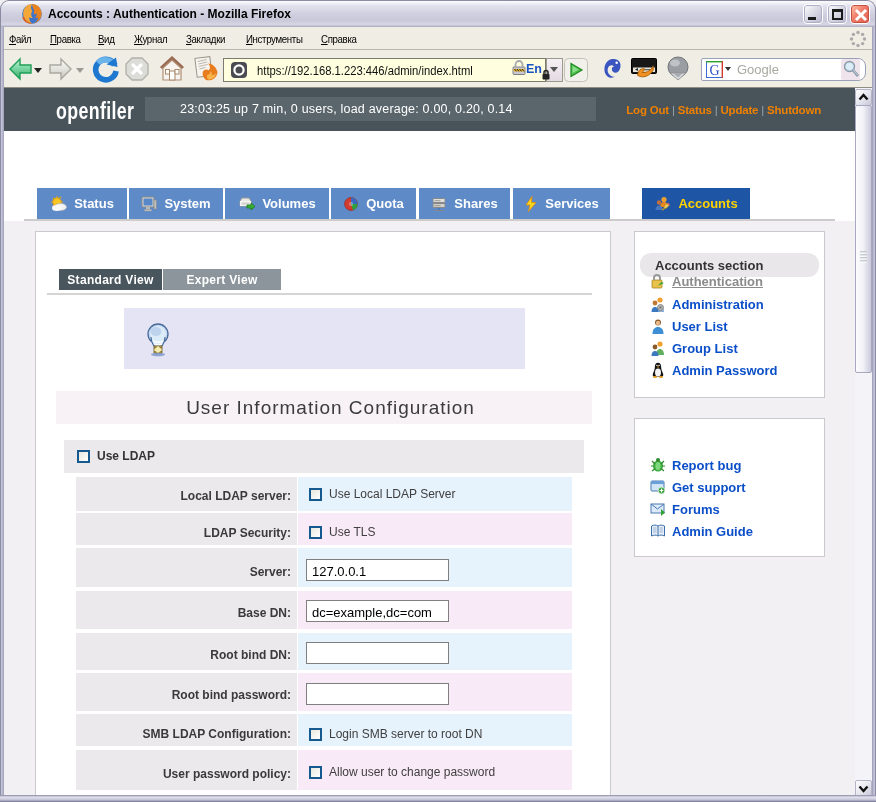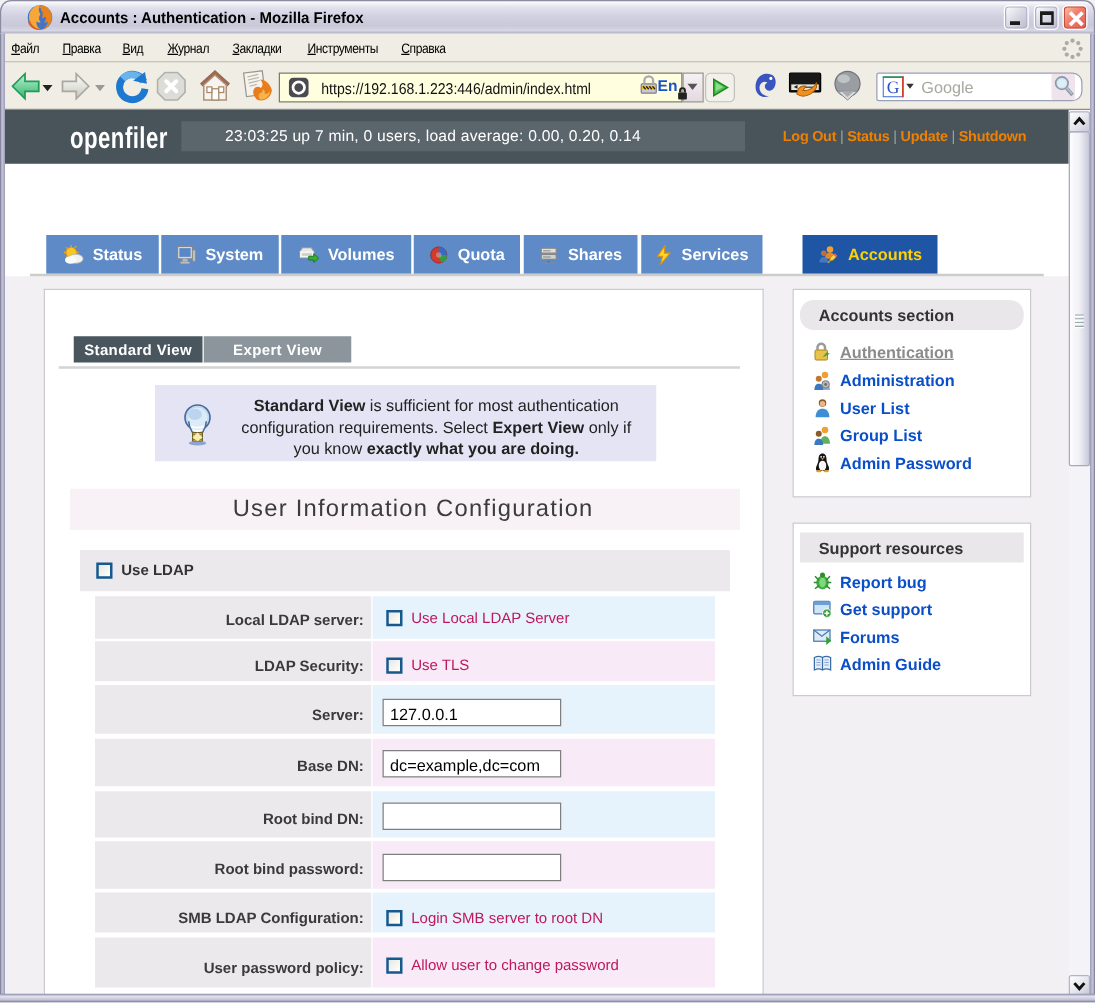--- a/index.html
+++ b/index.html
@@ -62,21 +62,21 @@
 #infotext { left:60px; top:8px; width:330px; position:absolute; font-size:13px; color:#222; text-align:center; line-height:17px; white-space:nowrap; }
 #heading { left:56px; top:391px; width:536px; height:33px; background:#f8f1f5; color:#3c3c3c; font-size:19px; display:flex; align-items:center; justify-content:center; letter-spacing:1px; text-indent:13px; }
 #useldap { left:64px; top:440px; width:520px; height:33px; background:#ece9ec; }
 
 
 .lblcell { left:76px; width:221px; background:#ece9ec; position:absolute; }
 .valcell { left:298px; width:274px; position:absolute; }
 .bgblue { background:#e7f3fc; }
 .bgpink { background:#f9eaf8; }
 .lbl { position:absolute; right:6px; font-size:12px; font-weight:bold; color:#3a3a3a; white-space:nowrap; }
-.cbrow { position:absolute; left:11px; font-size:12px; color:#be185d; white-space:nowrap; display:flex; align-items:center; gap:7px; }
+.cbrow { position:absolute; left:11px; font-size:12px; color:#404040; white-space:nowrap; display:flex; align-items:center; gap:7px; }
 .cb { width:13px; height:13px; border:2px solid #16598e; background:linear-gradient(135deg,#e8e8e0,#fff); display:inline-block; }
 .tinput { position:absolute; left:8px; width:143px; height:22px; border:1px solid #7f7f7f; background:#fff; font-size:13px; color:#000; padding:3px 0 0 5px; font-family:"Liberation Sans",sans-serif; }
 
 
 .sidecard { left:634px; width:191px; background:#fff; border:1px solid #c9c9ce; position:absolute; }
 .sidehdr { position:absolute; left:5px; width:179px; height:24px; background:#eae7ea; color:#333; font-size:13px; font-weight:bold; display:flex; align-items:center; padding-left:15px; }
 .slink { position:absolute; left:37px; font-size:13px; font-weight:bold; color:#0b4fc8; white-space:nowrap; }
 .sicon { position:absolute; left:15px; width:16px; height:16px; }
 #auth-link { color:#8b8b8b; text-decoration:underline; }
 
@@ -314,21 +314,20 @@
     <circle cx="12" cy="11" r="10" fill="#c2d8f0" stroke="#4a6a9a" stroke-width="1.3"></circle>
     <circle cx="12" cy="11" r="8" fill="#dcebf8"></circle>
     <ellipse cx="10" cy="8.5" rx="5.5" ry="4.5" fill="#bcd4ee"></ellipse>
     <path d="M5 14 c0 5 2 7 3 9 h8 c1-2 3-4 3-9" fill="#dcebf8" stroke="#4a6a9a" stroke-width="1.2"></path>
     <path d="M7 18 c2 1.5 8 1.5 10 0 M8.5 21 c2 1 5 1 7 0" stroke="#fff" stroke-width="1.4" fill="none"></path>
     <path d="M8 23 h8 v7 h-8 z" fill="#c8b060" stroke="#6a5a20" stroke-width="0.8"></path>
     <path d="M8 24.5 h8 M8 26.5 h8 M8 28.5 h8" stroke="#8a7430" stroke-width="0.8"></path>
     <path d="M12 23 l4 4 -4 3 -4-3 z" fill="#f6eeb0"></path>
     <ellipse cx="12" cy="31.5" rx="7" ry="1.8" fill="#6a88c0" opacity="0.7"></ellipse>
   </svg>
-  <div id="infotext"><b>Standard View</b> is sufficient for most authentication<br>configuration requirements. Select <b>Expert View</b> only if<br>you know <b>exactly what you are doing.</b></div>
 </div>
 <div class="abs" id="heading">User Information Configuration</div>
 <div class="abs" id="useldap"></div>
 <div class="abs cbrow" style="left:77px;top:449px;font-weight:bold;color:#333;"><span class="cb"></span> Use LDAP</div>
 
 <div class="abs lblcell" style="top:477px;height:34px;">
     <span class="lbl" style="top:12px;">Local LDAP server:</span>
   </div>
 <div class="abs valcell bgblue" style="top:477px;height:34px;">
     <span class="cbrow" style="top:10px;"><span class="cb"></span> Use Local LDAP Server</span>
@@ -377,21 +376,21 @@
   </div>
 
 <div class="abs lblcell" style="top:750px;height:40px;padding-left:29px;">
     <span class="lbl" style="top:17px;">User password policy:</span>
   </div>
 <div class="abs valcell bgpink" style="top:750px;height:40px;">
     <span class="cbrow" style="top:15px;"><span class="cb"></span> Allow user to change password</span>
   </div>
 
 <div class="abs sidecard" style="top:231px;height:167px;">
-  <div class="sidehdr" style="top:8px;border-radius:11px;">Accounts section</div>
+  <div class="sidehdr" style="top:21px;border-radius:11px;">Accounts section</div>
   <svg class="sicon" style="top:41px;" viewBox="0 0 16 16">
       <rect x="2" y="7" width="10" height="8" rx="1" fill="#e8c24a" stroke="#a8861c" stroke-width="0.8"></rect>
       <path d="M4 7 V5 a3 3 0 0 1 6 0 V7" fill="none" stroke="#9a9a9a" stroke-width="2"></path>
       <path d="M8 13 l6-3 -3-1 z" fill="#43a343"></path>
     </svg>
   <span class="slink" id="auth-link" style="top:42px;">Authentication</span>
   <svg class="sicon" style="top:64px;" viewBox="0 0 16 16">
       <circle cx="10" cy="4" r="2.6" fill="#f0a030"></circle>
       <path d="M6 16 c0-4 2-6 4-6 s4 2 4 6 z" fill="#8ab0d8"></path>
       <circle cx="5" cy="7" r="2.4" fill="#c07830"></circle>
@@ -418,21 +417,20 @@
       <ellipse cx="8" cy="10.5" rx="3" ry="4" fill="#f4f4f4"></ellipse>
       <circle cx="6.9" cy="3.4" r="0.7" fill="#fff"></circle>
       <circle cx="9.1" cy="3.4" r="0.7" fill="#fff"></circle>
       <path d="M6.8 4.6 h2.4 l-1.2 1.4 z" fill="#f0a020"></path>
       <ellipse cx="5" cy="15" rx="2.1" ry="1" fill="#e8a020"></ellipse>
       <ellipse cx="11" cy="15" rx="2.1" ry="1" fill="#e8a020"></ellipse>
     </svg>
   <span class="slink" style="top:131px;">Admin Password</span>
 </div>
 <div class="abs sidecard" style="top:418px;height:139px;">
-  <div class="sidehdr" style="top:7px;">Support resources</div>
   <svg class="sicon" style="top:38px;" viewBox="0 0 16 16">
       <ellipse cx="8" cy="9" rx="5" ry="5.5" fill="#3fae3f"></ellipse>
       <ellipse cx="8" cy="9" rx="2.6" ry="4" fill="#7ed87e"></ellipse>
       <circle cx="8" cy="3" r="2" fill="#2d8a2d"></circle>
       <path d="M2 4 l3 3 M14 4 l-3 3 M1 9 h3 M12 9 h3 M2 14 l3-2.5 M14 14 l-3-2.5" stroke="#2d8a2d" stroke-width="1.2"></path>
     </svg>
   <span class="slink" style="top:39px;">Report bug</span>
   <svg class="sicon" style="top:60px;" viewBox="0 0 16 16">
       <rect x="1" y="2" width="13" height="10" rx="1" fill="#cfe4f7" stroke="#4a7ab0"></rect>
       <rect x="1" y="2" width="13" height="3" fill="#6a9fd8"></rect>

